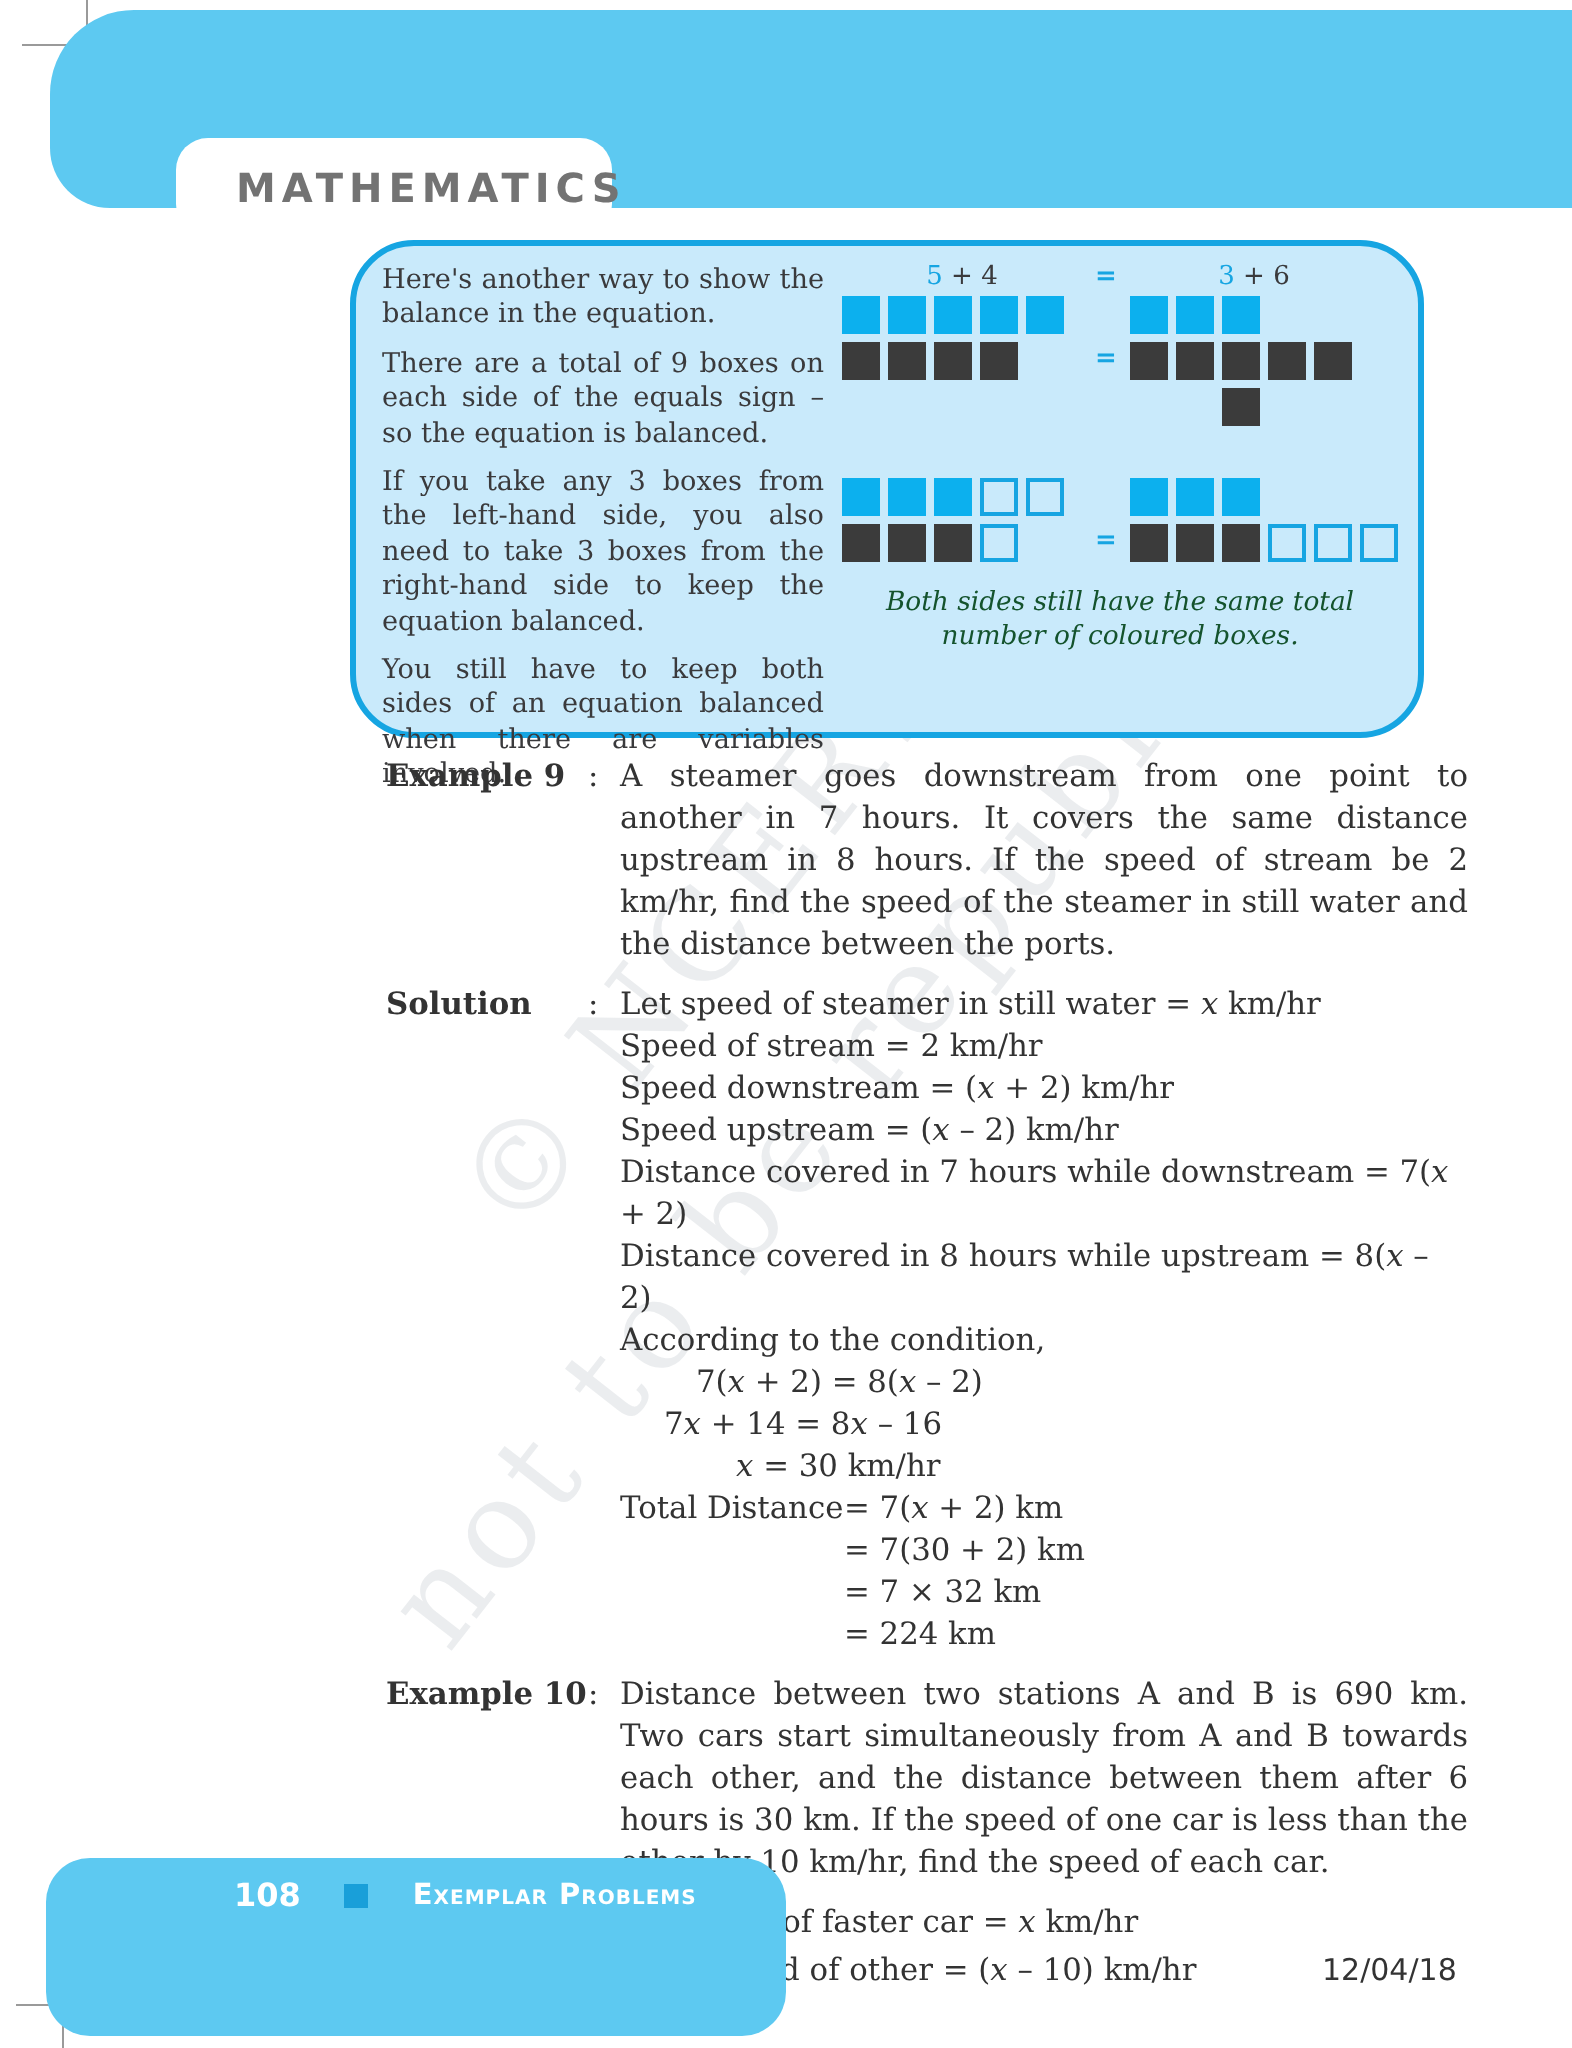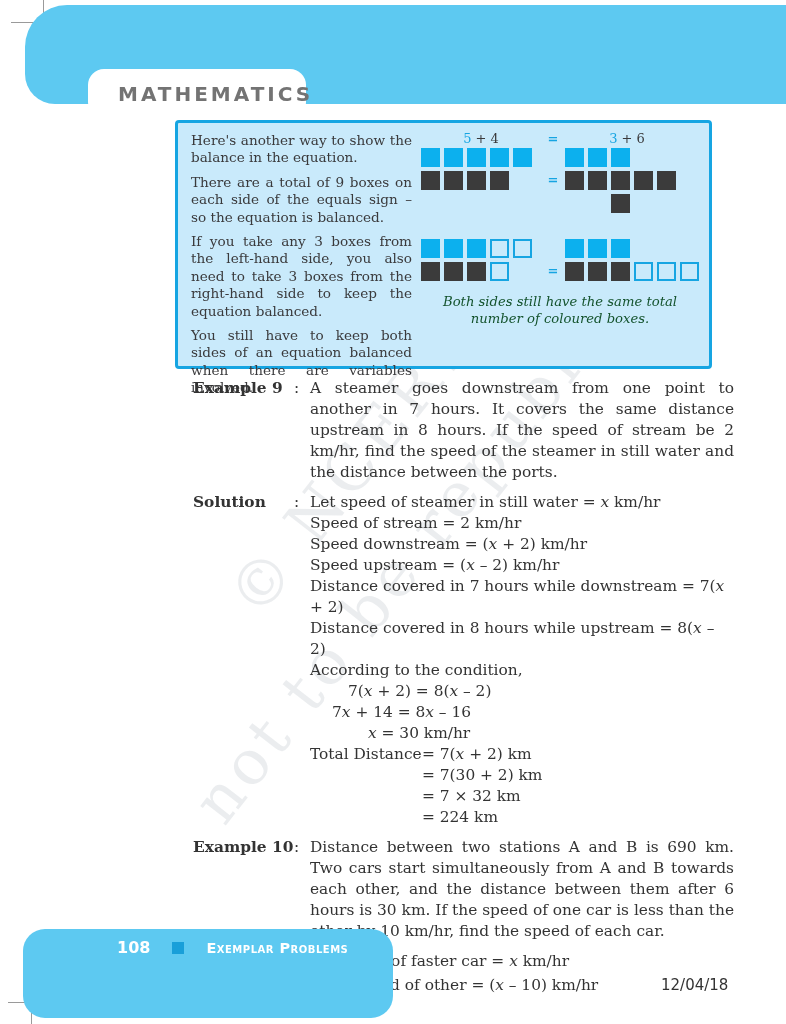--- a/index.html
+++ b/index.html
@@ -36,21 +36,21 @@
     position:absolute; left:30px; top:400px; width:720px;
     transform:rotate(-52deg);
     text-align:center; pointer-events:none;
     color:rgba(120,134,148,0.15); font-size:62px; letter-spacing:5px;
     line-height:100px; white-space:nowrap; z-index:1;
   }
 
   
   .callout {
     position:absolute; left:175px; top:120px; width:537px; height:249px;
-    background:#c9eafb; border:3px solid #16a5e2; border-radius:4px;
+    background:#c9eafb; border:3px solid #16a5e2; border-radius:32px;
     display:flex; z-index:2;
   }
   .callout-text {
     width:252px; padding:9px 5px 6px 13px;
     font-size:13.6px; line-height:17.4px; text-align:justify; color:#3a3a3c;
   }
   .callout-text p { margin-bottom:7px; }
   .callout-diagrams { flex:1; padding:6px 6px 0 4px; }
 
   .dg-labels { display:flex; font-size:13px; height:19px; align-items:center; }

